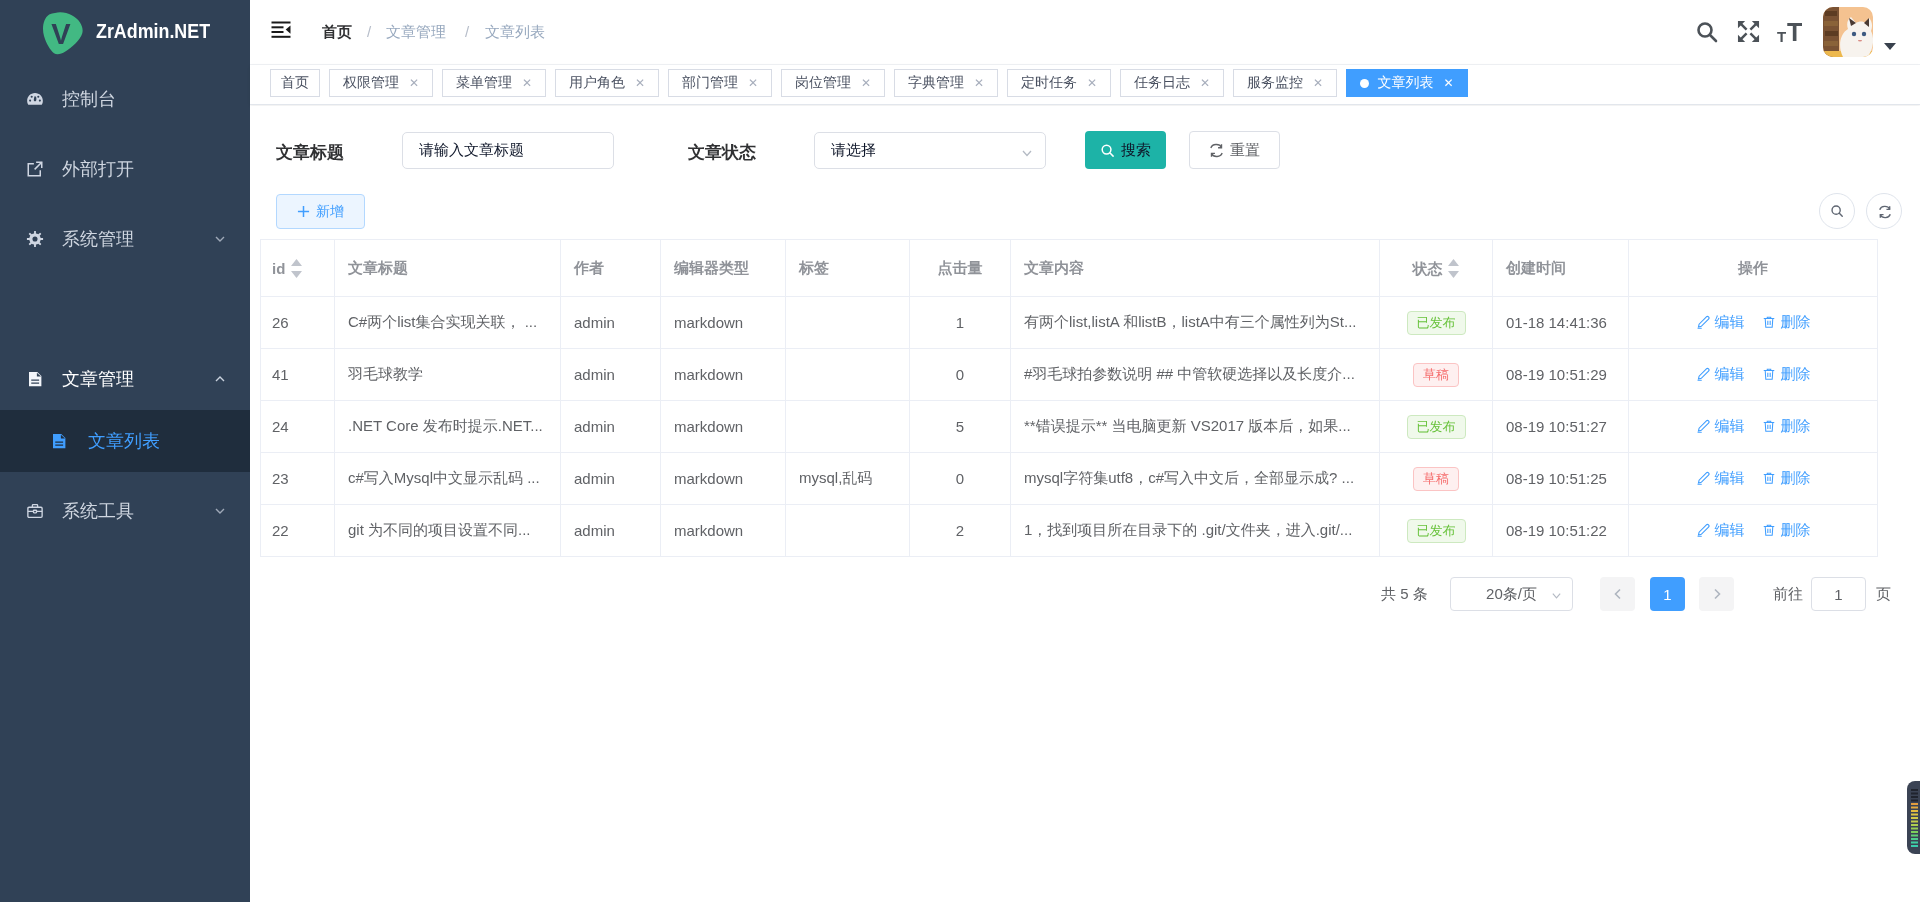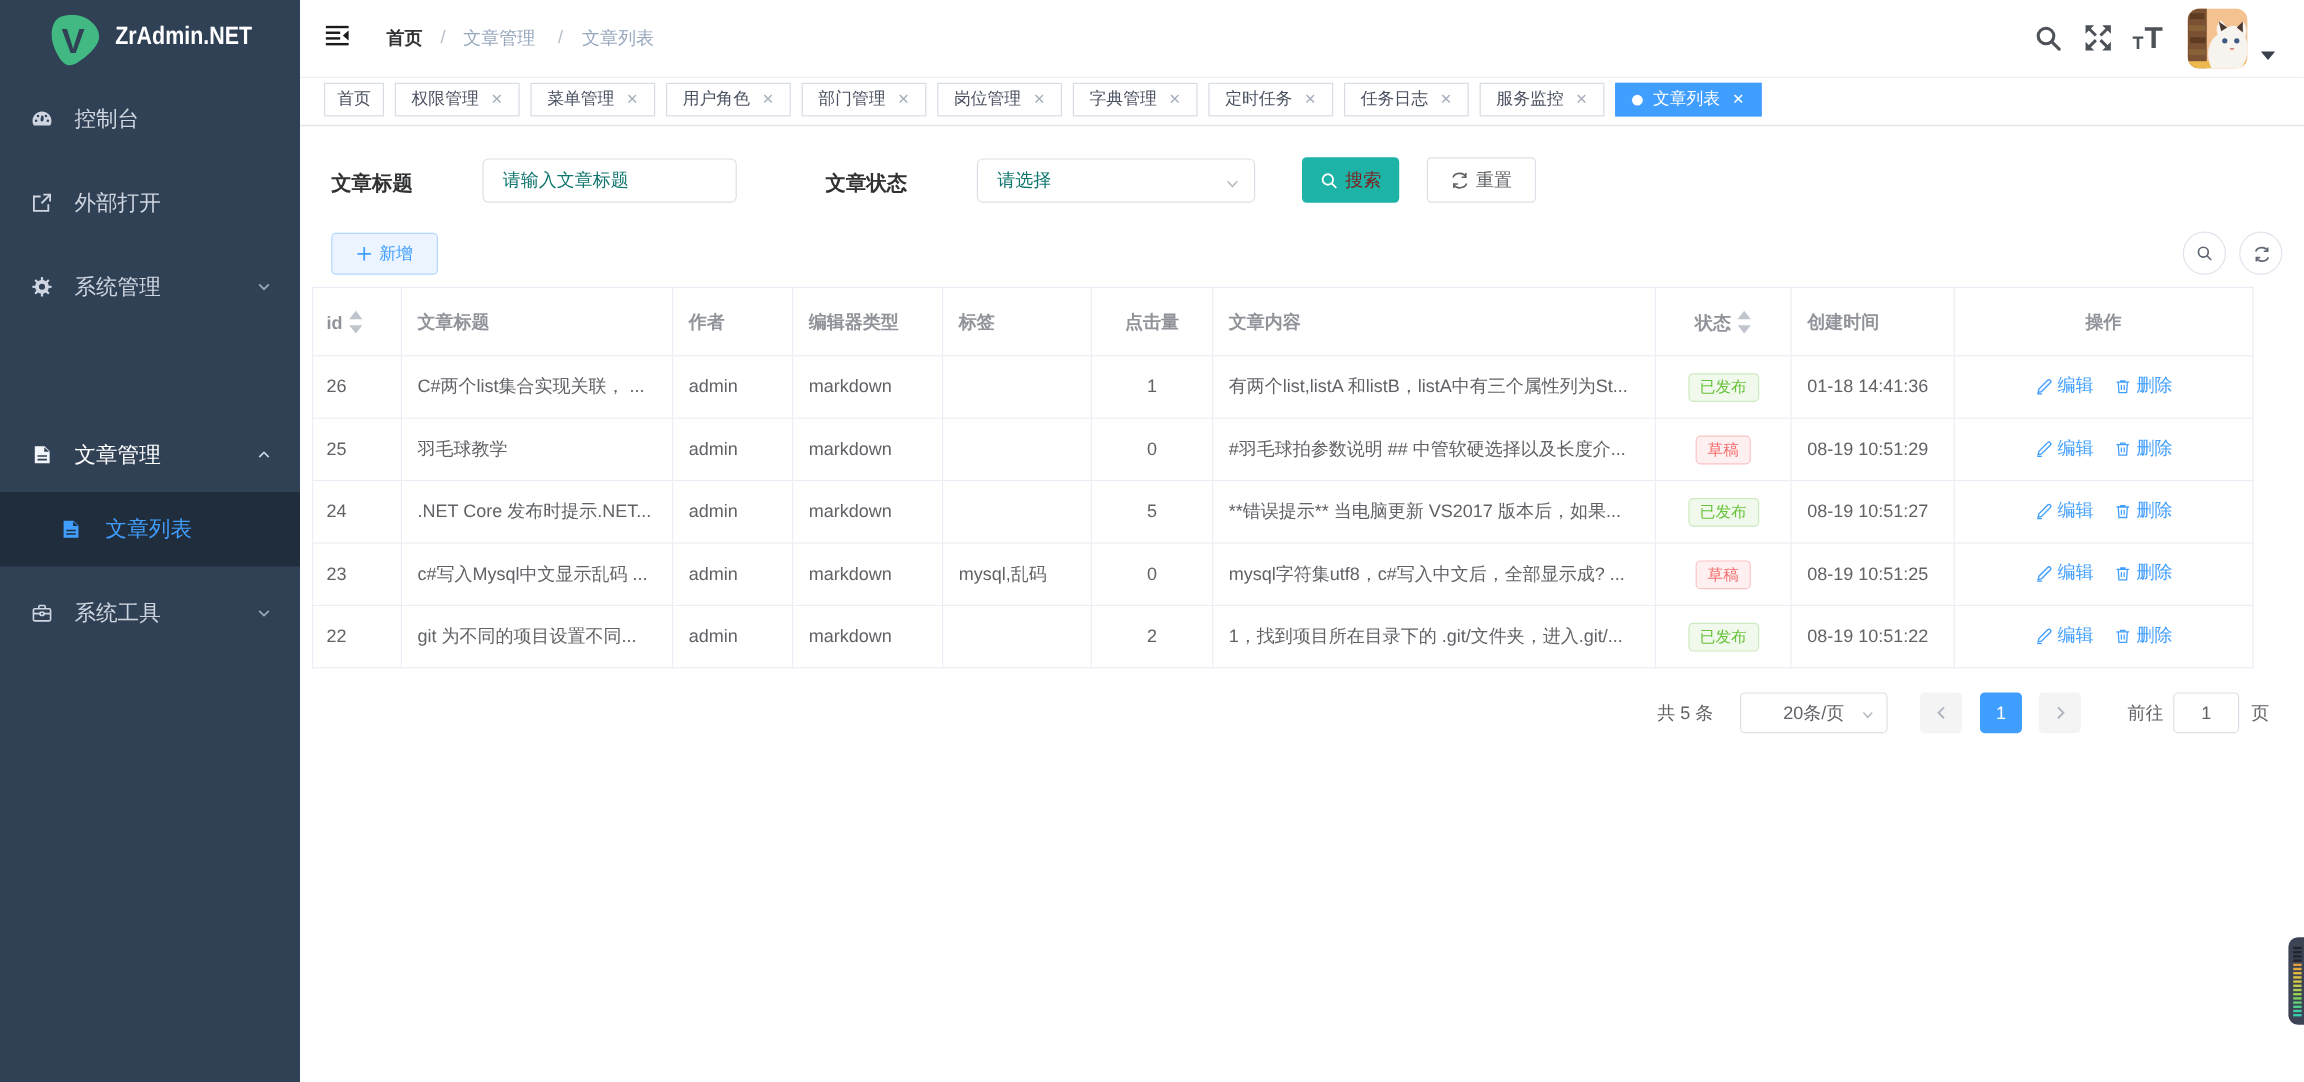--- a/index.html
+++ b/index.html
@@ -23,21 +23,21 @@
 
 #tagsbar { left:250px; top:65px; width:1670px; height:40px; background:#fff; border-bottom:1px solid #e2e6ec; box-shadow:0 1px 3px 0 rgba(0,0,0,.08); }
 .tag { position:absolute; overflow:hidden; top:69px; height:28px; background:#fff; border:1px solid #d8dce5; color:#495060; font-size:14px; display:flex; align-items:center; justify-content:center; white-space:nowrap; }
 .tag .x { color:#a7aebc; font-size:12px; margin-left:10px; }
 .tag.active { background:#409eff; border-color:#409eff; color:#fff; }
 .tag.active .x { color:#fff; }
 .tag .dot { width:9px; height:9px; border-radius:50%; background:#fff; margin-right:8px; }
 
 
 .flabel { font-weight:bold; color:#303133; font-size:17px; top:141px; }
-.finput { top:132px; height:37px; border:1px solid #dcdfe6; border-radius:5px; background:#fff; font-size:15px; color:#0f766e; display:flex; align-items:center; padding-left:16px; }
+.finput { top:132px; height:37px; border:1px solid #dcdfe6; border-radius:5px; background:#fff; font-size:15px; color:#0f172a; display:flex; align-items:center; padding-left:16px; }
 .btn { display:flex; align-items:center; justify-content:center; border-radius:4px; font-size:15px; position:absolute; }
 
 
 #dtable { left:260px; top:239px; border-collapse:collapse; table-layout:fixed; width:1617px; font-size:15px; color:#606266;border-radius:30px; }
 #dtable th, #dtable td { border:1px solid #ebeef5; font-weight:normal; text-align:left; padding:0 0 0 13px; overflow:hidden; white-space:nowrap; }
 #dtable th { height:57px; color:#909399; font-weight:bold; }
 #dtable td { height:52px; }
 #dtable .ct { text-align:center; padding:0 4px; }
 .etag { display:inline-block; font-size:13px; height:24px; line-height:22px; padding:0 9px; border-radius:4px; }
 .etag.pub { background:#f0f9eb; border:1px solid #cde9c0; color:#67c23a; }
@@ -182,21 +182,21 @@
 <div id="content" class="abs" style="left:250px;top:106px;width:1670px;height:796px;background:#fff;"></div>
 
 <span class="abs flabel" style="left:276px;">文章标题</span>
 <div class="abs finput" style="left:402px;width:212px;">请输入文章标题</div>
 <span class="abs flabel" style="left:688px;">文章状态</span>
 <div class="abs finput" style="left:814px;width:232px;">请选择
   <svg class="abs" style="right:12px;top:14px;" width="12" height="12" viewBox="0 0 12 12" fill="none" stroke="#b4bac4" stroke-width="1.3">
       <path d="M2 4 L6 8.5 L10 4"></path>
     </svg>
 </div>
-<div class="btn" style="left:1085px;top:131px;width:81px;height:38px;background:#1db3a7;color:#7f1d1d;">
+<div class="btn" style="left:1085px;top:131px;width:81px;height:38px;background:#1db3a7;color:#0f172a;">
   <svg width="15" height="15" viewBox="0 0 24 24" fill="none" stroke="#fff" stroke-width="2.4" style="margin-right:6px;">
       <circle cx="10.5" cy="10.5" r="7"></circle>
       <path d="M16 16 L21 21" stroke-linecap="round"></path>
     </svg>搜索</div>
 <div class="btn" style="left:1189px;top:131px;width:91px;height:38px;background:#fff;border:1px solid #dcdfe6;color:#606266;">
   <svg width="15" height="15" viewBox="0 0 24 24" fill="none" stroke="#606266" stroke-width="2.2" style="margin-right:6px;">
       <path d="M3 8 A 9 7.5 0 0 1 20 7"></path>
       <path d="M20 2 L20 7.5 L14.5 7.5" fill="none"></path>
       <path d="M21 16 A 9 7.5 0 0 1 4 17"></path>
       <path d="M4 22 L4 16.5 L9.5 16.5" fill="none"></path>
@@ -264,21 +264,21 @@
   <td class="ct"><span class="etag pub">已发布</span></td>
   <td>01-18 14:41:36</td>
   <td class="ct"><span class="oplink"><svg width="14" height="14" viewBox="0 0 24 24" fill="none" stroke="#409eff" stroke-width="1.9">
               <path d="M17.8 3.2 a2.6 2.6 0 0 1 3.7 3.7 L9 19.4 L4.2 20.5 L5.3 15.7 Z"></path>
               <path d="M3.5 22.8 L9 22.8" stroke-linecap="round"></path>
             </svg>编辑</span><span style="display:inline-block;width:17px;"></span><span class="oplink"><svg width="14" height="14" viewBox="0 0 24 24" fill="none" stroke="#409eff" stroke-width="1.8">
               <path d="M3 6 L21 6 M9 6 L9 4 L15 4 L15 6 M5.5 6 L6.5 21 L17.5 21 L18.5 6 M10 10 L10 17 M14 10 L14 17"></path>
             </svg>删除</span></td>
 </tr>
 <tr>
-  <td style="padding-left:11px;">25</td>
+  <td style="padding-left:11px;">41</td>
   <td>羽毛球教学</td>
   <td>admin</td>
   <td>markdown</td>
   <td></td>
   <td class="ct">0</td>
   <td>#羽毛球拍参数说明 ## 中管软硬选择以及长度介...</td>
   <td class="ct"><span class="etag draft">草稿</span></td>
   <td>08-19 10:51:29</td>
   <td class="ct"><span class="oplink"><svg width="14" height="14" viewBox="0 0 24 24" fill="none" stroke="#409eff" stroke-width="1.9">
               <path d="M17.8 3.2 a2.6 2.6 0 0 1 3.7 3.7 L9 19.4 L4.2 20.5 L5.3 15.7 Z"></path>

